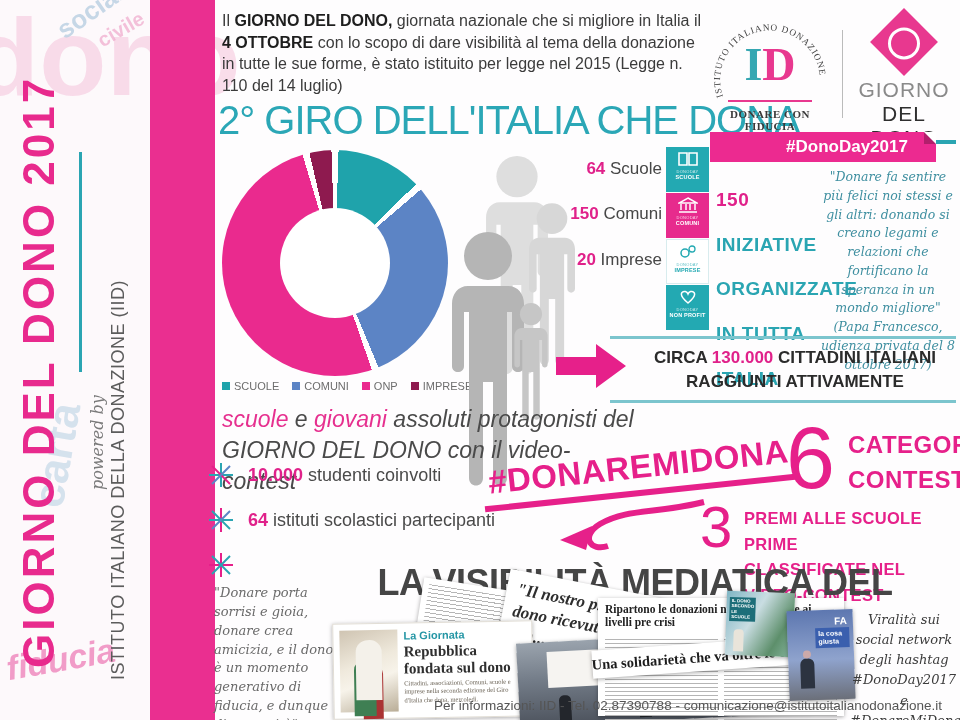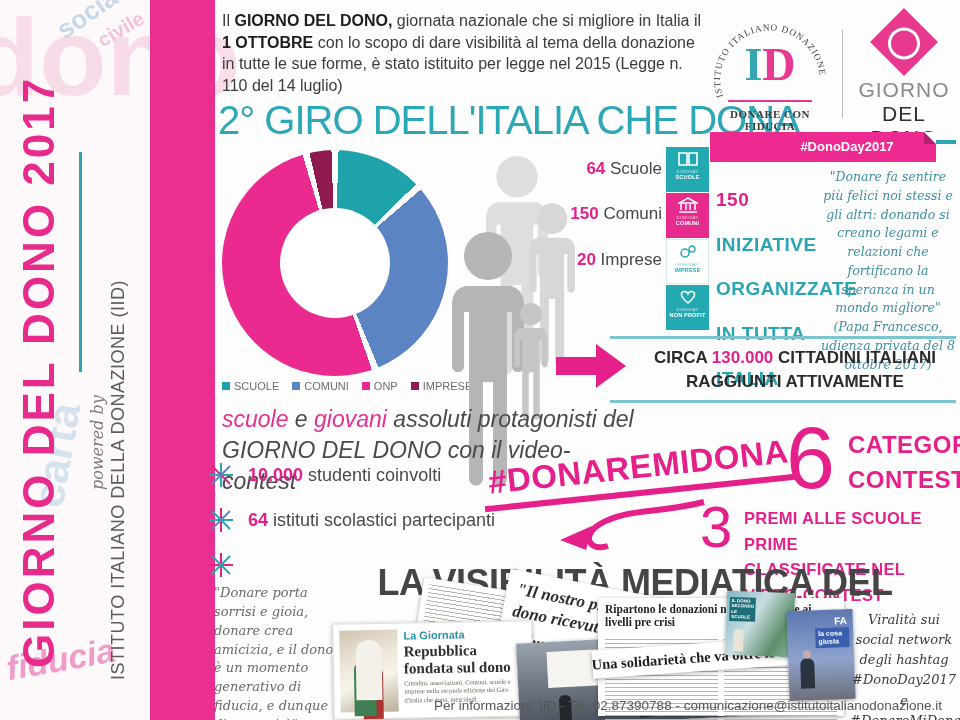--- a/index.html
+++ b/index.html
@@ -38,21 +38,21 @@
   .iid-mono .i { color:#35a7b2; } .iid-mono .d { color:#e8388f; }
   .iid-rule { position:absolute; left:22px; top:92px; width:84px; height:2px; background:#e8388f; }
   .iid-tag { position:absolute; left:0; top:100px; width:128px; text-align:center; font-family:"Liberation Serif", serif; font-size:11px; font-weight:700; color:#3a3a3a; letter-spacing:.5px; }
   .logo-div { position:absolute; left:136px; top:22px; width:1px; height:88px; background:#bbb; }
   .gdd-logo { position:absolute; left:146px; top:2px; width:104px; height:122px; text-align:center; }
   .gdd-diamond { position:absolute; left:28px; top:8px; width:48px; height:48px; background:#e8388f; transform:rotate(45deg); }
   .gdd-diamond:after { content:""; position:absolute; left:9px; top:9px; width:26px; height:26px; border:3px solid #fff; border-radius:50%; }
   .gdd-t1 { position:absolute; left:0; top:68px; width:104px; font-size:21px; color:#8a8a8a; letter-spacing:1px; }
   .gdd-t2 { position:absolute; left:0; top:92px; width:104px; font-size:21px; color:#2f2f2f; letter-spacing:1px; }
   .donoday-banner { position:absolute; left:710px; top:132px; width:226px; height:30px; background:#ec2a90; color:#fff;
-                    font-size:13px; font-weight:800; text-align:center; line-height:30px;padding-left:48px; }
+                    font-size:17px; font-weight:800; text-align:center; line-height:30px;padding-left:48px; }
   .donoday-banner:after { content:""; position:absolute; right:-0px; top:0; border-left:12px solid #b21f6c; border-top:12px solid #fff; }
 
   
   .donut-wrap { position:absolute; left:222px; top:150px; width:232px; height:232px; }
   .donut { width:226px; height:226px; border-radius:50%; }
   .donut-hole { position:absolute; left:58px; top:58px; width:110px; height:110px; border-radius:50%; background:#fff; }
   .legend { position:absolute; left:222px; top:380px; width:240px; display:flex; gap:13px; font-size:11px; color:#6d6d6d; }
   .legend .li { display:flex; align-items:center; gap:4px; }
   .legend .sw { width:8px; height:8px; display:inline-block; }
 
@@ -166,21 +166,21 @@
     <div class="wm wm3">carta</div>
     <div class="wm wm4">fiducia</div>
     <div class="wm wm5">civile</div>
     <div class="v-title">GIORNO DEL DONO 2017</div>
     <div class="v-line"></div>
     <div class="v-powered">powered by</div>
     <div class="v-org">ISTITUTO ITALIANO DELLA DONAZIONE (IID)</div>
     <div class="pink-bar"></div>
   </div>
 
-  <p class="intro"><span>Il </span><b>GIORNO DEL DONO,</b><span> giornata nazionale che si migliore in Italia il </span><b>1 OTTOBRE</b><span> con lo scopo di dare visibilità al tema della donazione in tutte le sue forme, è stato istituito per legge nel 2015 (Legge n. 110 del 14 luglio)</span></p>
+  <p class="intro"><span>Il </span><b>GIORNO DEL DONO,</b><span> giornata nazionale che si migliore in Italia il </span><b>4 OTTOBRE</b><span> con lo scopo di dare visibilità al tema della donazione in tutte le sue forme, è stato istituito per legge nel 2015 (Legge n. 110 del 14 luglio)</span></p>
 
   <div class="h-giro">2° GIRO DELL'ITALIA CHE DONA</div>
   <div class="h-giro-dash"></div>
 
   <div class="logos">
     <div class="iid-logo">
       <svg class="iid-arc" width="120" height="96" viewBox="0 0 130 104">
         <path id="arcpath" d="M14,96 A54,54 0 1 1 116,96" fill="none"></path>
         <text font-size="10" letter-spacing="1" fill="#444" font-family="Liberation Serif, serif">
           <textPath href="#arcpath">ISTITUTO ITALIANO DONAZIONE</textPath>

